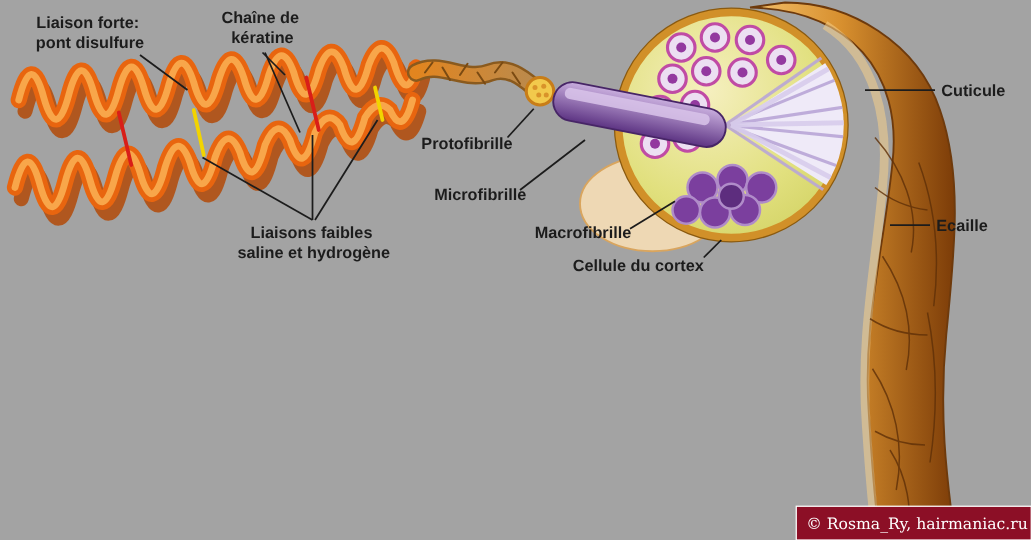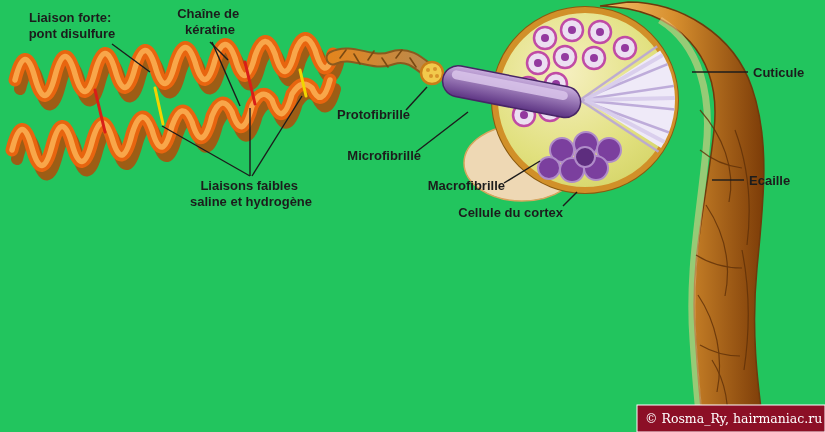--- a/index.html
+++ b/index.html
@@ -1,20 +1,20 @@
 <!DOCTYPE html>
 <html><head>
 <meta charset="utf-8">
 <style>
   html,body{margin:0;padding:0;background:#fff;}
   #stage{
     position:relative;
     width:825px;height:432px;
     overflow:hidden;
-    background:#22c55e;
+    background:#a3a3a3;
     font-family:"Liberation Sans", sans-serif;
   }
   svg{display:block;}
   text.lbl{
     font-family:"Liberation Sans", sans-serif;
     font-size:13px;
     font-weight:bold;
     fill:#1c1c1c;
   }
   text.wm{

